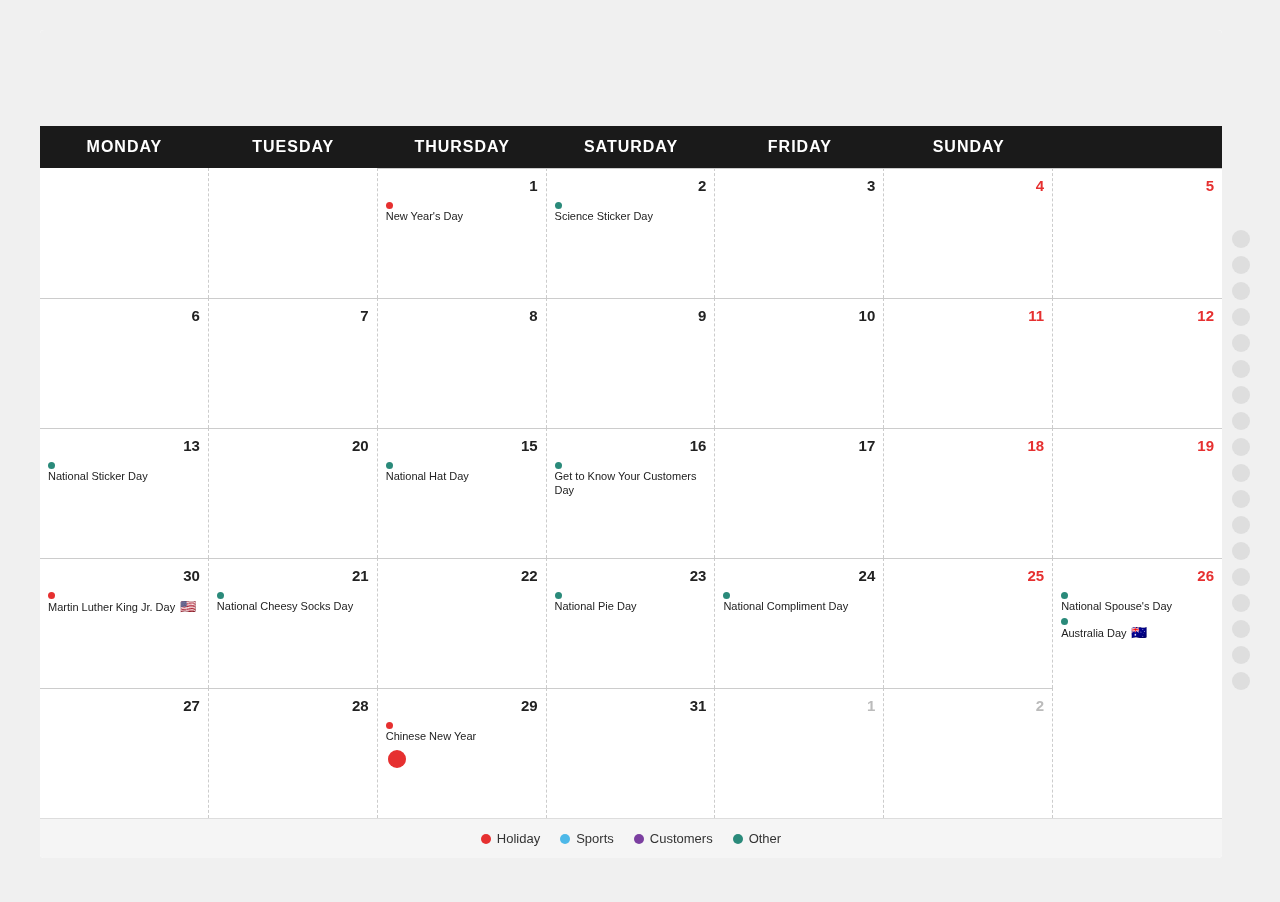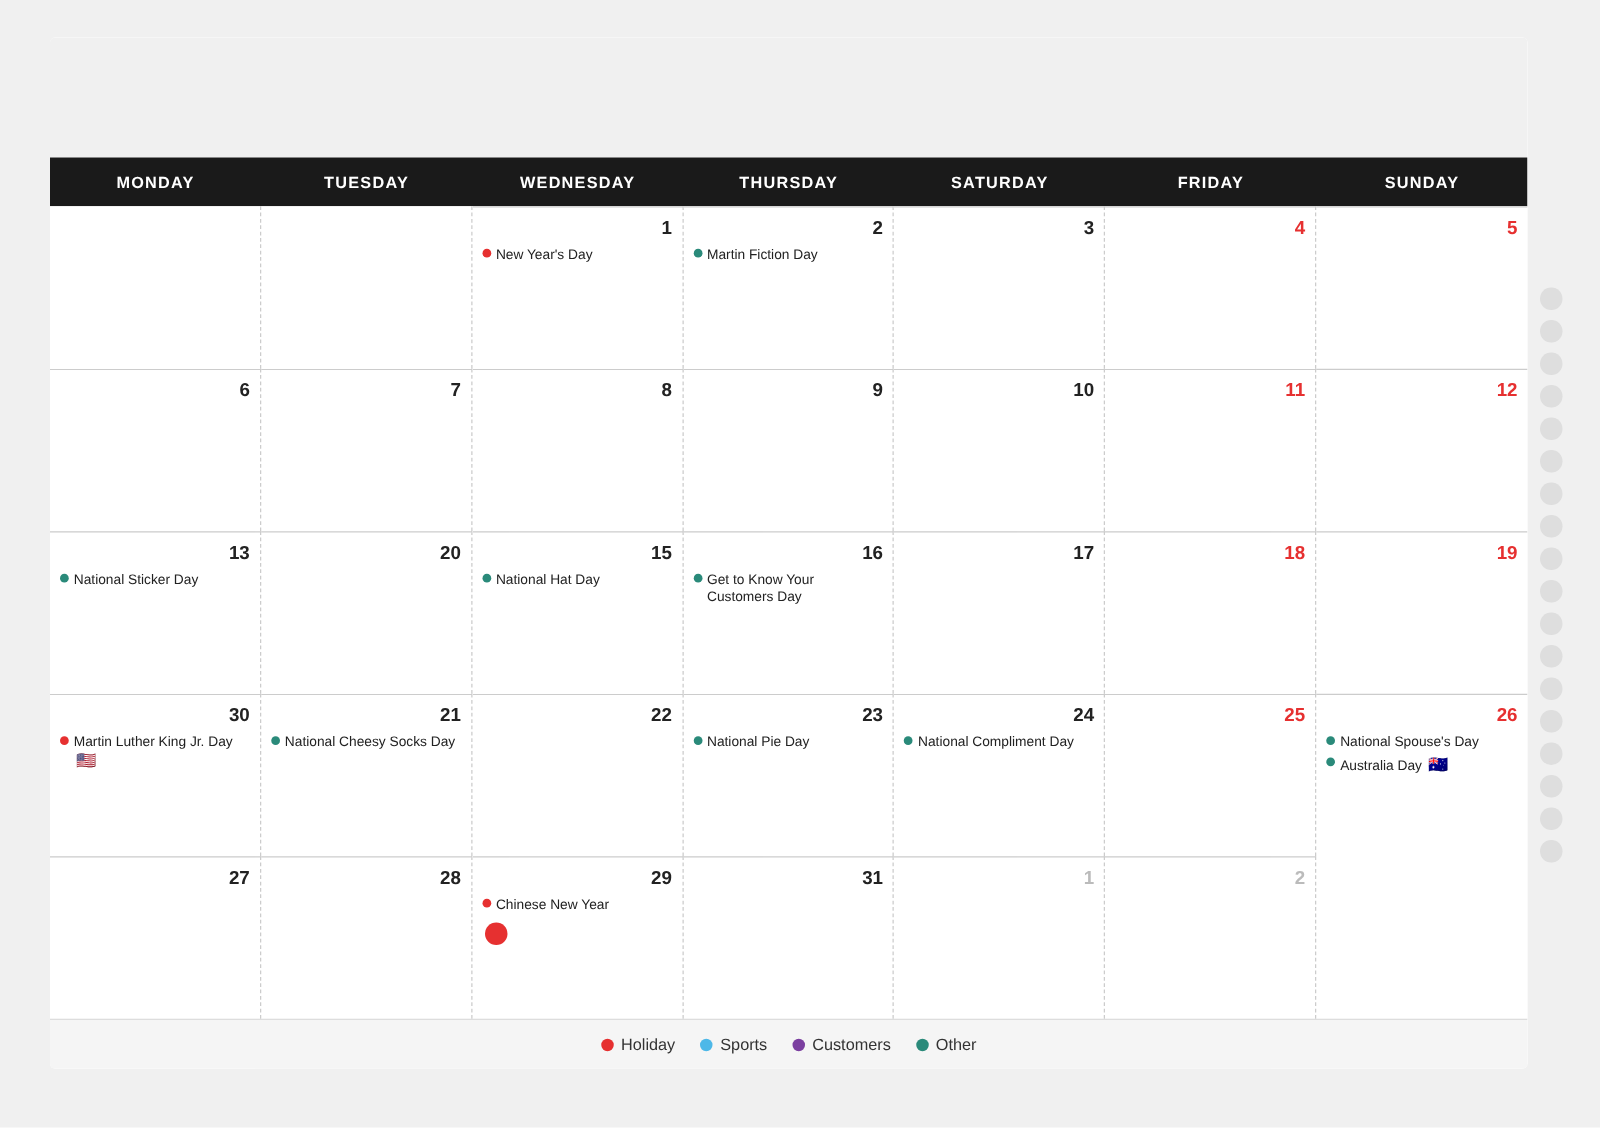--- a/index.html
+++ b/index.html
@@ -47,21 +47,21 @@
       line-height: 1.2;
     }
     .days-header {
       display: grid;
       grid-template-columns: repeat(7, 1fr);
       background: #1a1a1a;
     }
     .day-header {
       text-align: center;
       color: #fff;
-      font-size: 13px;
+      font-size: 16px;
       font-weight: 700;
       padding: 12px 4px;
       letter-spacing: 1px;
       text-transform: uppercase;
     }
     .calendar-grid {
       display: grid;
       grid-template-columns: repeat(7, 1fr);
       background: #fff;
     }
@@ -89,20 +89,21 @@
     .cell-date.gray {
       color: #bbb;
     }
     .event {
       display: flex;
       align-items: flex-start;
       font-size: 11px;
       color: #222;
       margin-bottom: 3px;
       line-height: 1.3;
+      flex-direction: column;
     }
     .event-dot {
       width: 7px;
       height: 7px;
       border-radius: 50%;
       display: inline-block;
       margin-right: 4px;
       margin-top: 2px;
       flex-shrink: 0;
     }
@@ -179,42 +180,41 @@
       </div>
       <div class="header-subtitle">
         <div></div>
         <div></div>
       </div>
     </div>
 
     <div class="days-header">
     <div class="day-header">MONDAY</div>
         <div class="day-header">TUESDAY</div>
-        <div class="day-header">WEDNESDAY</div>
         <div class="day-header">THURSDAY</div>
         <div class="day-header">SATURDAY</div>
         <div class="day-header">FRIDAY</div>
         <div class="day-header">SUNDAY</div>
       </div>
 
     <div class="calendar-grid">
     <div class="calendar-cell" style="border-top: none;"></div>
         <div class="calendar-cell" style="border-top: none;"></div>
         <div class="calendar-cell">
           <div class="cell-date">1</div>
           <div class="event">
             <span class="event-dot dot-red"></span>
             <span>New Year's Day</span>
           </div>
         </div>
         <div class="calendar-cell">
           <div class="cell-date">2</div>
           <div class="event">
             <span class="event-dot dot-teal"></span>
-            <span>Martin Fiction Day</span>
+            <span>Science Sticker Day</span>
           </div>
         </div>
         <div class="calendar-cell">
           <div class="cell-date">3</div>
         </div>
         <div class="calendar-cell">
           <div class="cell-date weekend">4</div>
         </div>
         <div class="calendar-cell">
           <div class="cell-date weekend">5</div>

